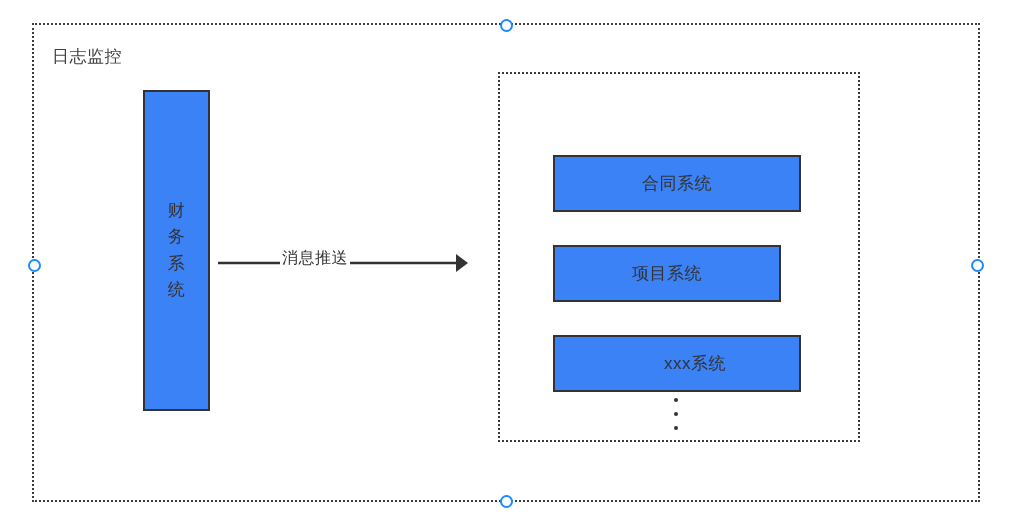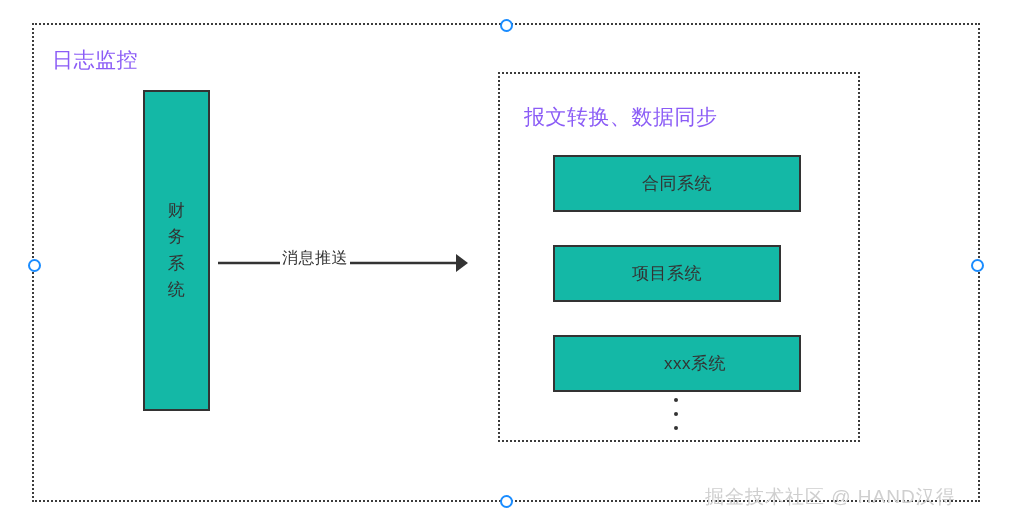--- a/index.html
+++ b/index.html
@@ -35,40 +35,40 @@
   }
   #inner-container {
     left: 498px;
     top: 72px;
     width: 362px;
     height: 370px;
   }
 
   .container-label {
     position: absolute;
-    font-size: 21px;
+    font-size: 17px;
     line-height: 1.2;
-    color: #8b5cf6;
+    color: #404040;
     white-space: nowrap;
     letter-spacing: 0.5px;
   }
   #outer-label {
     left: 52px;
     top: 47px;
   }
   #inner-label {
     left: 524px;
     top: 104px;
   }
 
   
   .sys-box {
     position: absolute;
     border: 2px solid #333333;
-    background: #14b8a6;
+    background: #3b82f6;
     box-sizing: border-box;
     display: flex;
     align-items: center;
     justify-content: center;
     font-size: 17px;
     color: #333333;
     letter-spacing: 0.5px;
   }
 
   
@@ -205,21 +205,20 @@
   <div id="arrow-group">
     <svg id="arrow-svg" width="250" height="50" viewBox="0 0 250 50">
       <line x1="0" y1="25" x2="238" y2="25" stroke="#333333" stroke-width="2.5"></line>
       <polygon points="238,16 250,25 238,34" fill="#333333"></polygon>
     </svg>
     <span id="arrow-label">消息推送</span>
   </div>
 
   <div class="dotted-box" id="inner-container"></div>
 
-  <div class="container-label" id="inner-label">报文转换、数据同步</div>
 
   <div class="sys-box" id="contract-box">
     <span>合同系统</span>
   </div>
 
   <div class="sys-box" id="project-box">
     <span>项目系统</span>
   </div>
 
   <div class="sys-box" id="xxx-box">
@@ -230,15 +229,14 @@
     <i></i>
     <i></i>
     <i></i>
   </div>
 
   <div class="handle" id="handle-left"></div>
   <div class="handle" id="handle-top"></div>
   <div class="handle" id="handle-right"></div>
   <div class="handle" id="handle-bottom"></div>
 
-  <div id="watermark">掘金技术社区 @ HAND汉得</div>
 
 </div>
 
 </body></html>

